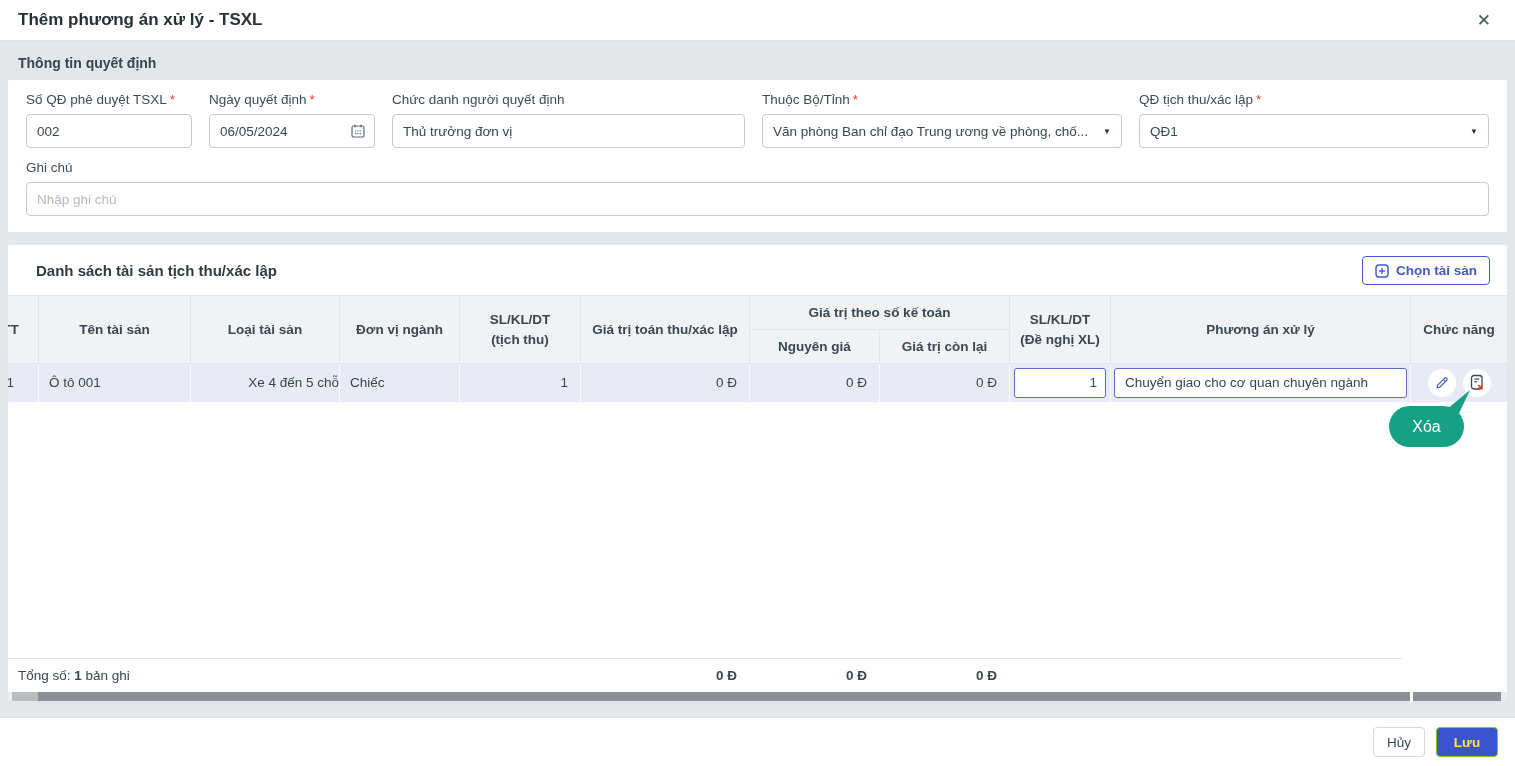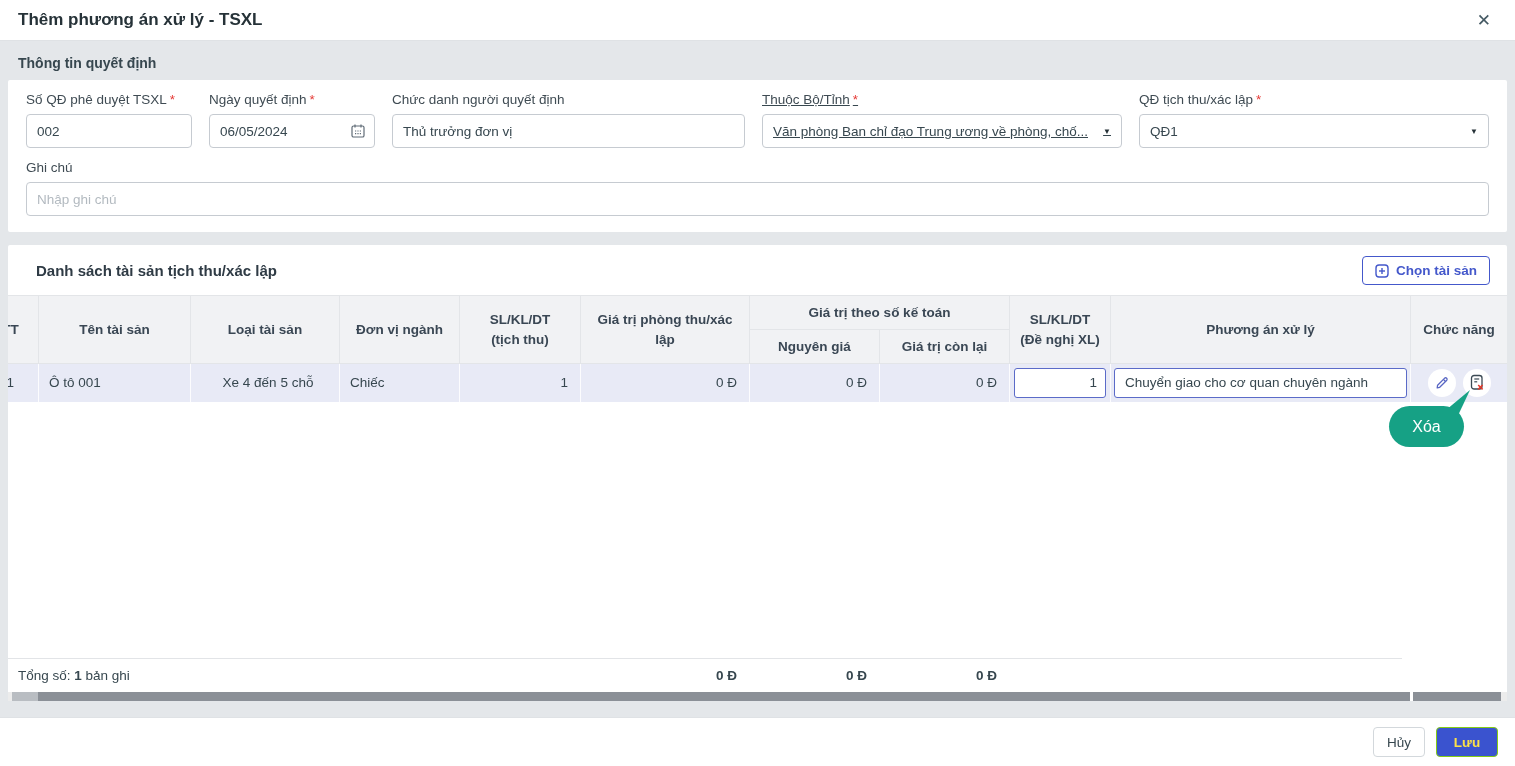--- a/index.html
+++ b/index.html
@@ -33,21 +33,21 @@
   .tb { position:relative; }
   .tb input, .select {
     height:30px; width:100%; border:1px solid #c6cbd1; border-radius:4px;
     font-family:"Liberation Sans", sans-serif; font-size:13.5px; color:#37474f;
     padding:16px 10px; background:#fff; outline:none;
   }
   .tb input::placeholder { color:#b3bac0; }
   .w-so   { width:166px; }
   .w-date { width:166px; }
   .w-chuc { width:353px; flex:0 0 auto; }
-  .w-bo   { flex:1 1 auto;text-decoration:underline; }
+  .w-bo   { flex:1 1 auto; }
   .w-qd   { width:350px; flex:0 0 auto; }
   .tb .suffix-icon {
     position:absolute; right:9px; top:50%; transform:translateY(-50%);
     display:flex; align-items:center; cursor:pointer;
   }
   .select { display:flex; align-items:center; justify-content:space-between; cursor:pointer; overflow:hidden; }
   .select .sel-val { white-space:nowrap; overflow:hidden; text-overflow:ellipsis; }
   .caret { font-size:8px; color:#263238; margin-left:8px; flex:0 0 auto; }
   .field-ghichu { margin-top:12px; }
 
@@ -67,21 +67,21 @@
   table.grid th {
     background:#f1f2f4; border:1px solid #e3e5e8; font-size:13.5px; font-weight:700;
     color:#3a4754; text-align:center; padding:4px 6px; line-height:1.45;
   }
   thead tr.h1 th { height:34px; }
   thead tr.h2 th { height:34px; }
   table.grid td { font-size:13.5px; color:#37474f; height:38px; }
   tbody tr.data-row td { background:#e8eaf6; border-right:1px solid rgba(255,255,255,.85); }
   td.c { text-align:center; }
   td.l { text-align:left; padding-left:10px; }
-  td.l2 { text-align:center; padding-left:6px; }
+  td.l2 { text-align:right; padding-left:6px; }
   td.r { text-align:right; padding-right:12px; }
   .cell-input {
     height:30px; border:1px solid #5b6bc8; border-radius:3px; background:#fff;
     font-family:"Liberation Sans", sans-serif; font-size:13.5px; color:#37474f; outline:none;
   }
   .inp-qty { width:92px; text-align:right; padding:0 8px; margin:0 3px; }
   .inp-plan { width:293px; text-align:left; padding:0 10px; margin:0 2px; }
   td.actions-cell { text-align:center; }
   .action-wrap { display:flex; justify-content:center; gap:7px; }
   .icon-circle {
@@ -231,21 +231,21 @@
           <thead>
             <tr class="h1">
               <th rowspan="2">TT</th>
               <th rowspan="2">Tên tài sản</th>
               <th rowspan="2">Loại tài sản</th>
               <th rowspan="2">Đơn vị ngành</th>
               <th rowspan="2">
                 <div>SL/KL/DT</div>
                 <div>(tịch thu)</div>
               </th>
-              <th rowspan="2">Giá trị phòng thu/xác lập</th>
+              <th rowspan="2">Giá trị toán thu/xác lập</th>
               <th colspan="2">Giá trị theo số kế toán</th>
               <th rowspan="2">
                 <div>SL/KL/DT</div>
                 <div>(Đề nghị XL)</div>
               </th>
               <th rowspan="2">Phương án xử lý</th>
               <th rowspan="2">Chức năng</th>
             </tr>
             <tr class="h2">
               <th>Nguyên giá</th>

